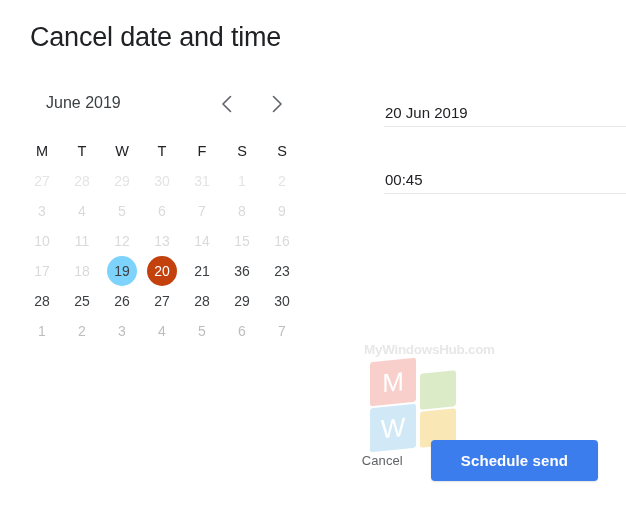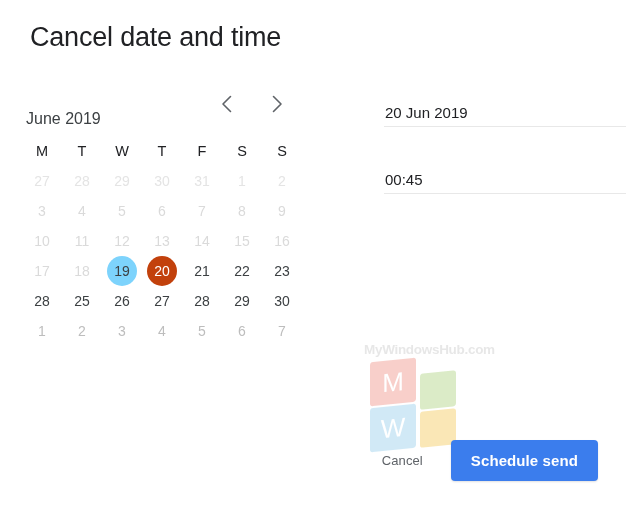--- a/index.html
+++ b/index.html
@@ -40,26 +40,25 @@
     left: 22px;
     top: 92px;
     width: 292px;
   }
   .cal-header {
     position: relative;
     height: 32px;
   }
   .cal-month {
     position: absolute;
-    left: 4px;
+    left: 24px;
     top: 2px;
     font-size: 16px;
     color: #3c4043;
     white-space: nowrap;
-    margin-top: 16px;
   }
   .cal-nav {
     position: absolute;
     top: -2px;
     width: 28px;
     height: 28px;
     display: flex;
     align-items: center;
     justify-content: center;
     color: #5f6368;
@@ -231,21 +230,21 @@
     letter-spacing: 0.1px;
   }
   .btn-primary {
     background: #3b7ded;
     border: 0;
     border-radius: 4px;
     color: #ffffff;
     font-family: "Liberation Sans", sans-serif;
     font-size: 15px;
     font-weight: 700;
-    padding: 12px 20px;
+    padding: 12px 30px;
     cursor: pointer;
     letter-spacing: 0.1px;
     box-shadow: 0 1px 2px rgba(0,0,0,0.12);
   }
 </style>
 </head>
 <body>
 
 <div class="dialog">
 
@@ -349,21 +348,21 @@
         <div class="cal-day today">
           <span class="pill">19</span>
         </div>
         <div class="cal-day selected">
           <span class="pill">20</span>
         </div>
         <div class="cal-day enabled">
           <span class="pill">21</span>
         </div>
         <div class="cal-day enabled">
-          <span class="pill">22</span>
+          <span class="pill">36</span>
         </div>
         <div class="cal-day enabled">
           <span class="pill">23</span>
         </div>
         <div class="cal-day enabled">
           <span class="pill">28</span>
         </div>
         <div class="cal-day enabled">
           <span class="pill">25</span>
         </div>

